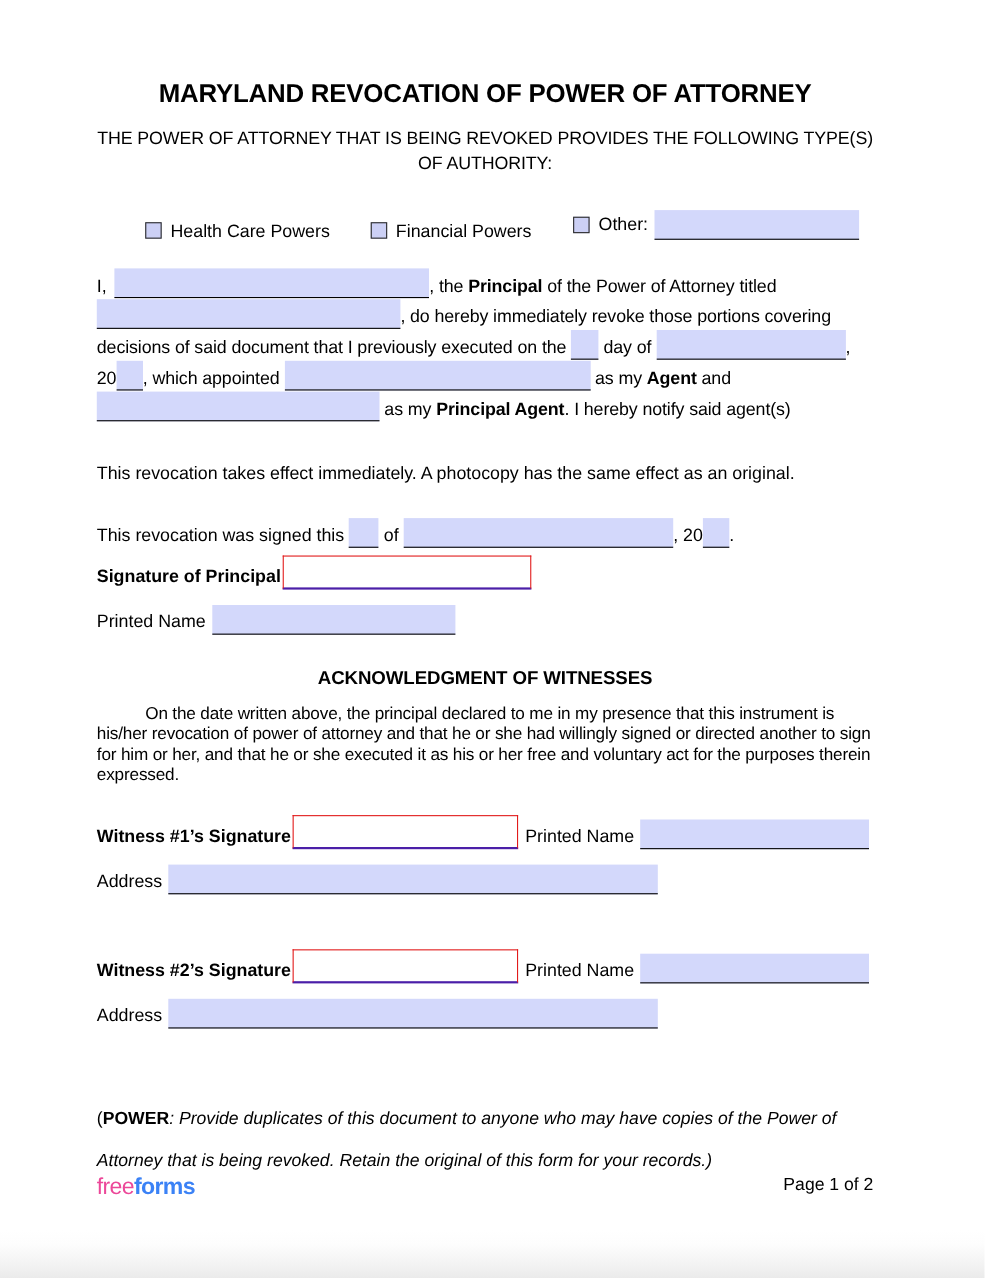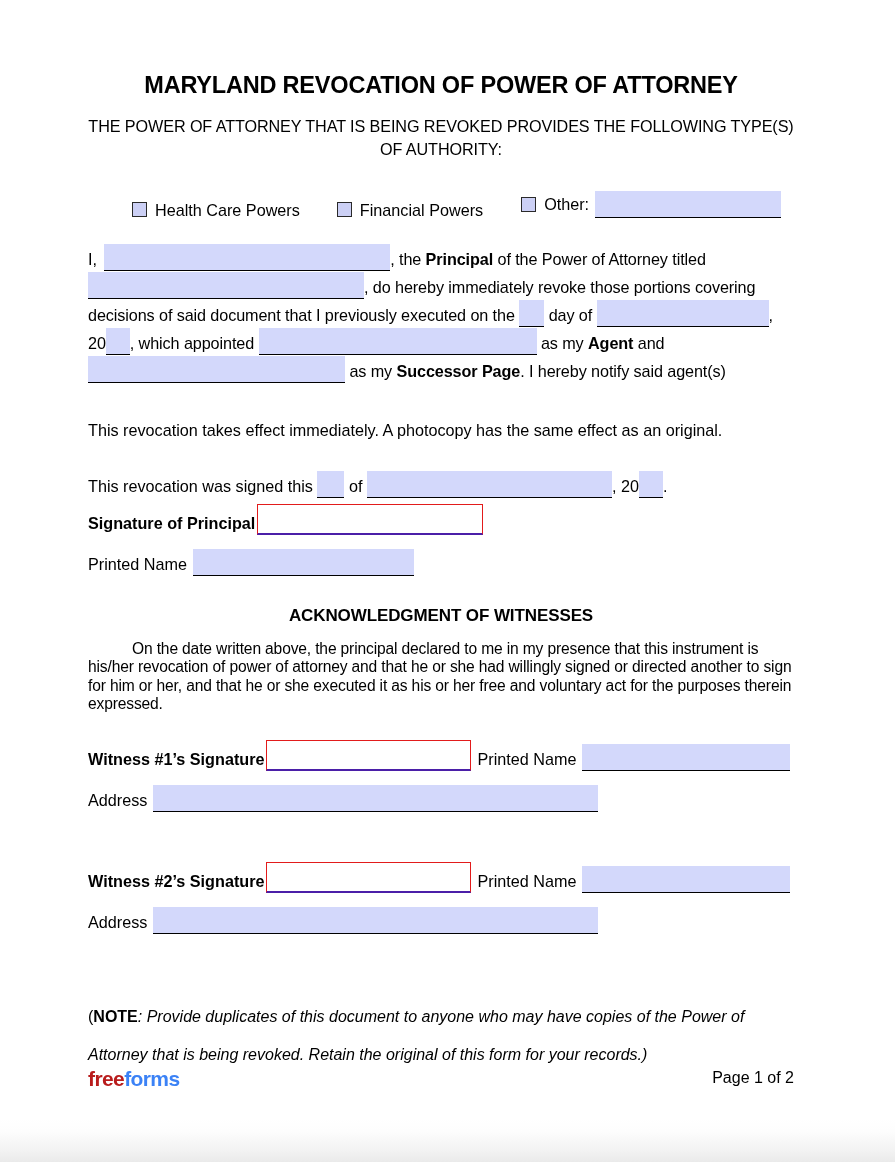--- a/index.html
+++ b/index.html
@@ -205,21 +205,21 @@
     display: flex;
     align-items: flex-end;
     justify-content: space-between;
   }
   .logo {
     font-size: 21px;
     font-weight: bold;
     letter-spacing: -0.6px;
     line-height: 1;
   }
-  .logo .free { color: #b91c1c; font-weight: bold; }
+  .logo .free { color: #ec4899; font-weight: normal; }
   .logo .forms { color: #3b82f6; font-weight: bold; }
   .page-num { font-size: 16px; padding-bottom: 2px; }
 </style>
 </head>
 <body>
 
 <div class="page">
   <div class="content">
 
     <h1 class="doc-title">MARYLAND REVOCATION OF POWER OF ATTORNEY</h1>
@@ -260,21 +260,21 @@
       <div class="body-line">
         <span>20</span><span class="fld tall" style="width:24px;"></span><span>, which appointed</span>
         <span class="fld tall" style="width:278px;"></span>
         <span>as my</span>
         <b>Agent</b>
         <span>and</span>
       </div>
       <div class="body-line">
         <span class="fld tall" style="width:257px;"></span>
         <span>as my</span>
-        <b>Successor Page</b><span>. I hereby notify said agent(s)</span>
+        <b>Principal Agent</b><span>. I hereby notify said agent(s)</span>
       </div>
     </div>
 
     <div class="stmt">This revocation takes effect immediately. A photocopy has the same effect as an original.</div>
 
     <div class="signed-line">
       <span>This revocation was signed this</span>
       <span class="fld tall" style="width:27px;"></span>
       <span>of</span>
       <span class="fld tall" style="width:245px;"></span><span>,</span>
@@ -313,21 +313,21 @@
         <span class="sig-box witness"></span>
         <span class="wit-printed-label">Printed Name</span>
         <span class="fld tall" style="width:208px;margin-left:6px;"></span>
       </div>
       <div class="wit-addr-line">
         <span class="addr-label">Address</span>
         <span class="fld tall" style="width:445px;margin-left:6px;"></span>
       </div>
     </div>
 
-    <div class="note"><span class="paren">(</span><b>NOTE</b><span>: Provide duplicates of this document to anyone who may have copies of the Power of Attorney that is being revoked. Retain the original of this form for your records.)</span></div>
+    <div class="note"><span class="paren">(</span><b>POWER</b><span>: Provide duplicates of this document to anyone who may have copies of the Power of Attorney that is being revoked. Retain the original of this form for your records.)</span></div>
 
   </div>
 
   <div class="footer">
     <div class="logo"><span class="free">free</span><span class="forms">forms</span></div>
     <div class="page-num">Page 1 of 2</div>
   </div>
 </div>
 
 <div class="page-shadow"></div>

